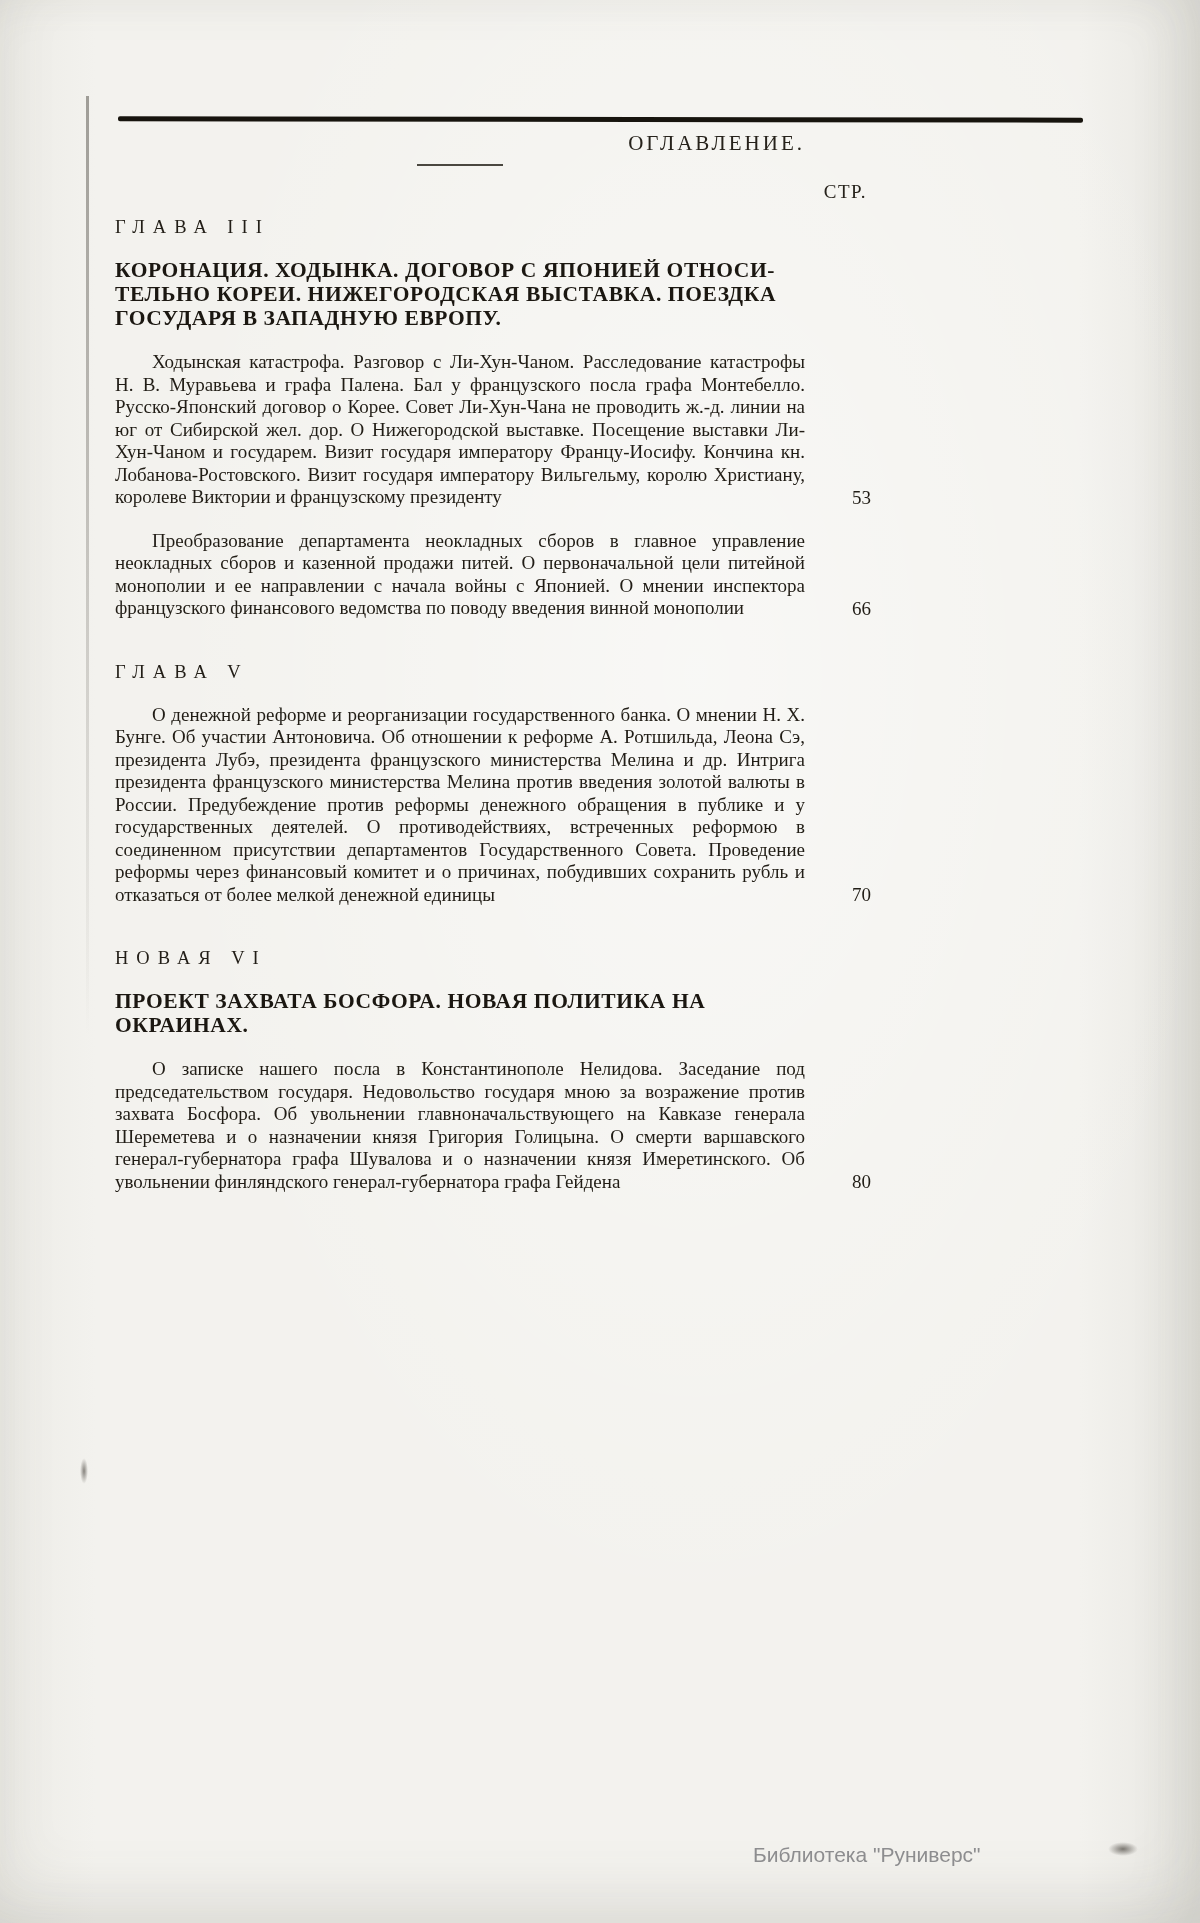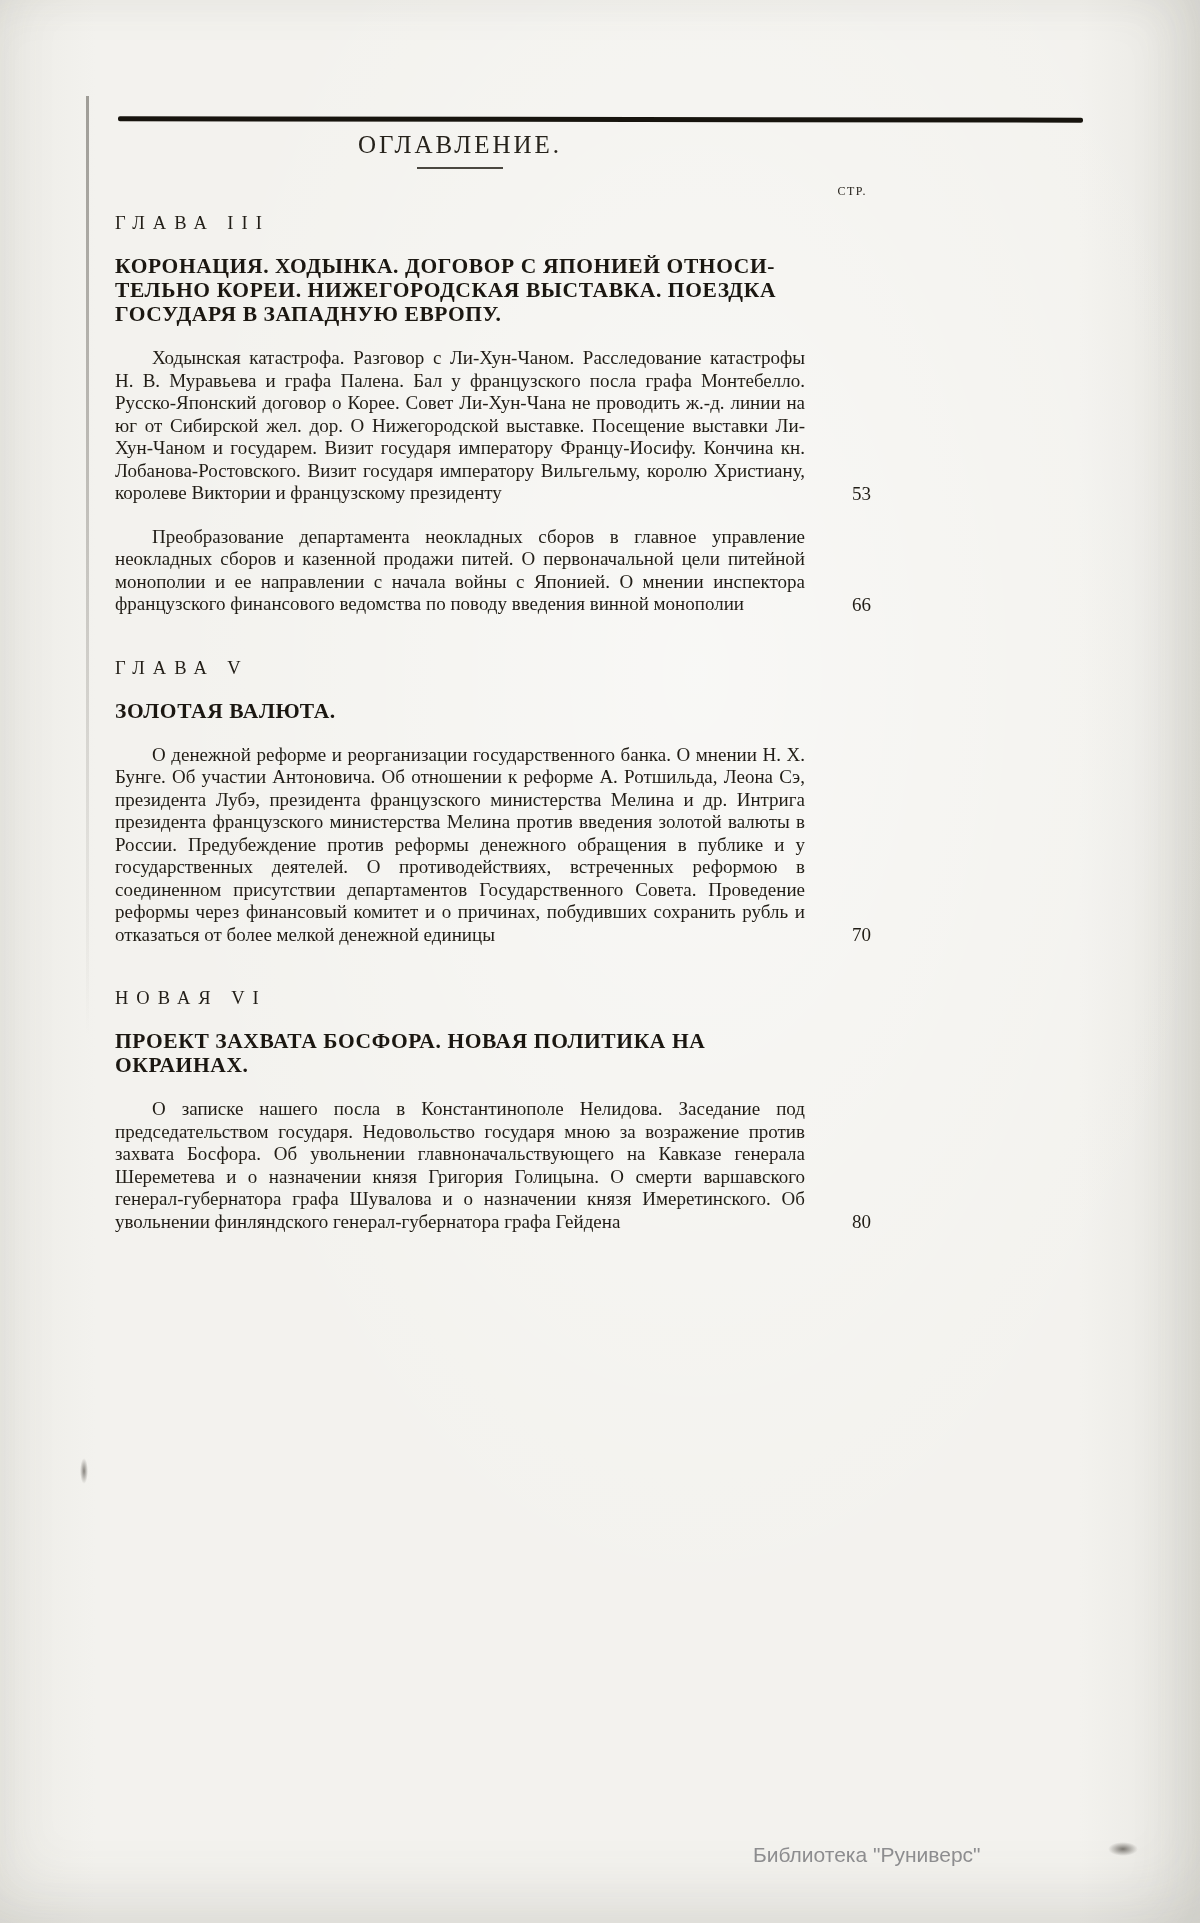--- a/index.html
+++ b/index.html
@@ -48,35 +48,35 @@
     width: 30px; height: 14px;
     background: radial-gradient(ellipse, rgba(45,40,33,0.6), rgba(45,40,33,0) 70%);
   }
 
   .content {
     position: absolute;
     left: 115px; top: 131px;
     width: 690px;
   }
   .page-header {
-    text-align: center;
-    font-size: 25px;
+    text-align: right;
+    font-size: 21px;
     letter-spacing: 3px;
     color: #26221b;
   }
   .ornament {
     width: 86px;
     border-top: 2.5px solid #2c2821;
     margin: 8px auto 0;
     opacity: 0.85;
   }
   .col-label {
     text-align: right;
     margin: 15px -62px 0 0;
-    font-size: 12px;
+    font-size: 19px;
     letter-spacing: 1.5px;
     color: #26221b;
   }
 
   .chapter-heading {
     margin-top: 42px;
     text-align: left;
     font-size: 18.5px;
     font-weight: normal;
     letter-spacing: 8px;
@@ -149,21 +149,20 @@
 
     <section class="chapter">
       <div class="chapter-body">
         <p class="chapter-summary">Преобразование департамента неокладных сборов в главное управление неокладных сборов и казенной продажи питей. О первоначальной цели питейной монополии и ее направлении с начала войны с Японией. О мнении инспектора французского финансового ведомства по поводу введения винной монополии</p>
         <span class="chapter-page">66</span>
       </div>
     </section>
 
     <section class="chapter">
       <h2 class="chapter-heading">ГЛАВА V</h2>
-      <h3 class="chapter-title">ЗОЛОТАЯ ВАЛЮТА.</h3>
       <div class="chapter-body">
         <p class="chapter-summary">О денежной реформе и реорганизации государственного банка. О мнении Н. Х. Бунге. Об участии Антоновича. Об отношении к реформе А. Ротшильда, Леона Сэ, президента Лубэ, президента французского министерства Мелина и др. Интрига президента французского министерства Мелина против введения золотой валюты в России. Предубеждение против реформы денежного обращения в публике и у государственных деятелей. О противодействиях, встреченных реформою в соединенном присутствии департаментов Государственного Совета. Проведение реформы через финансовый комитет и о причинах, побудивших сохранить рубль и отказаться от более мелкой денежной единицы</p>
         <span class="chapter-page">70</span>
       </div>
     </section>
 
     <section class="chapter">
       <h2 class="chapter-heading">НОВАЯ VI</h2>
       <h3 class="chapter-title">ПРОЕКТ ЗАХВАТА БОСФОРА. НОВАЯ ПОЛИТИКА НА
 ОКРАИНАХ.</h3>

